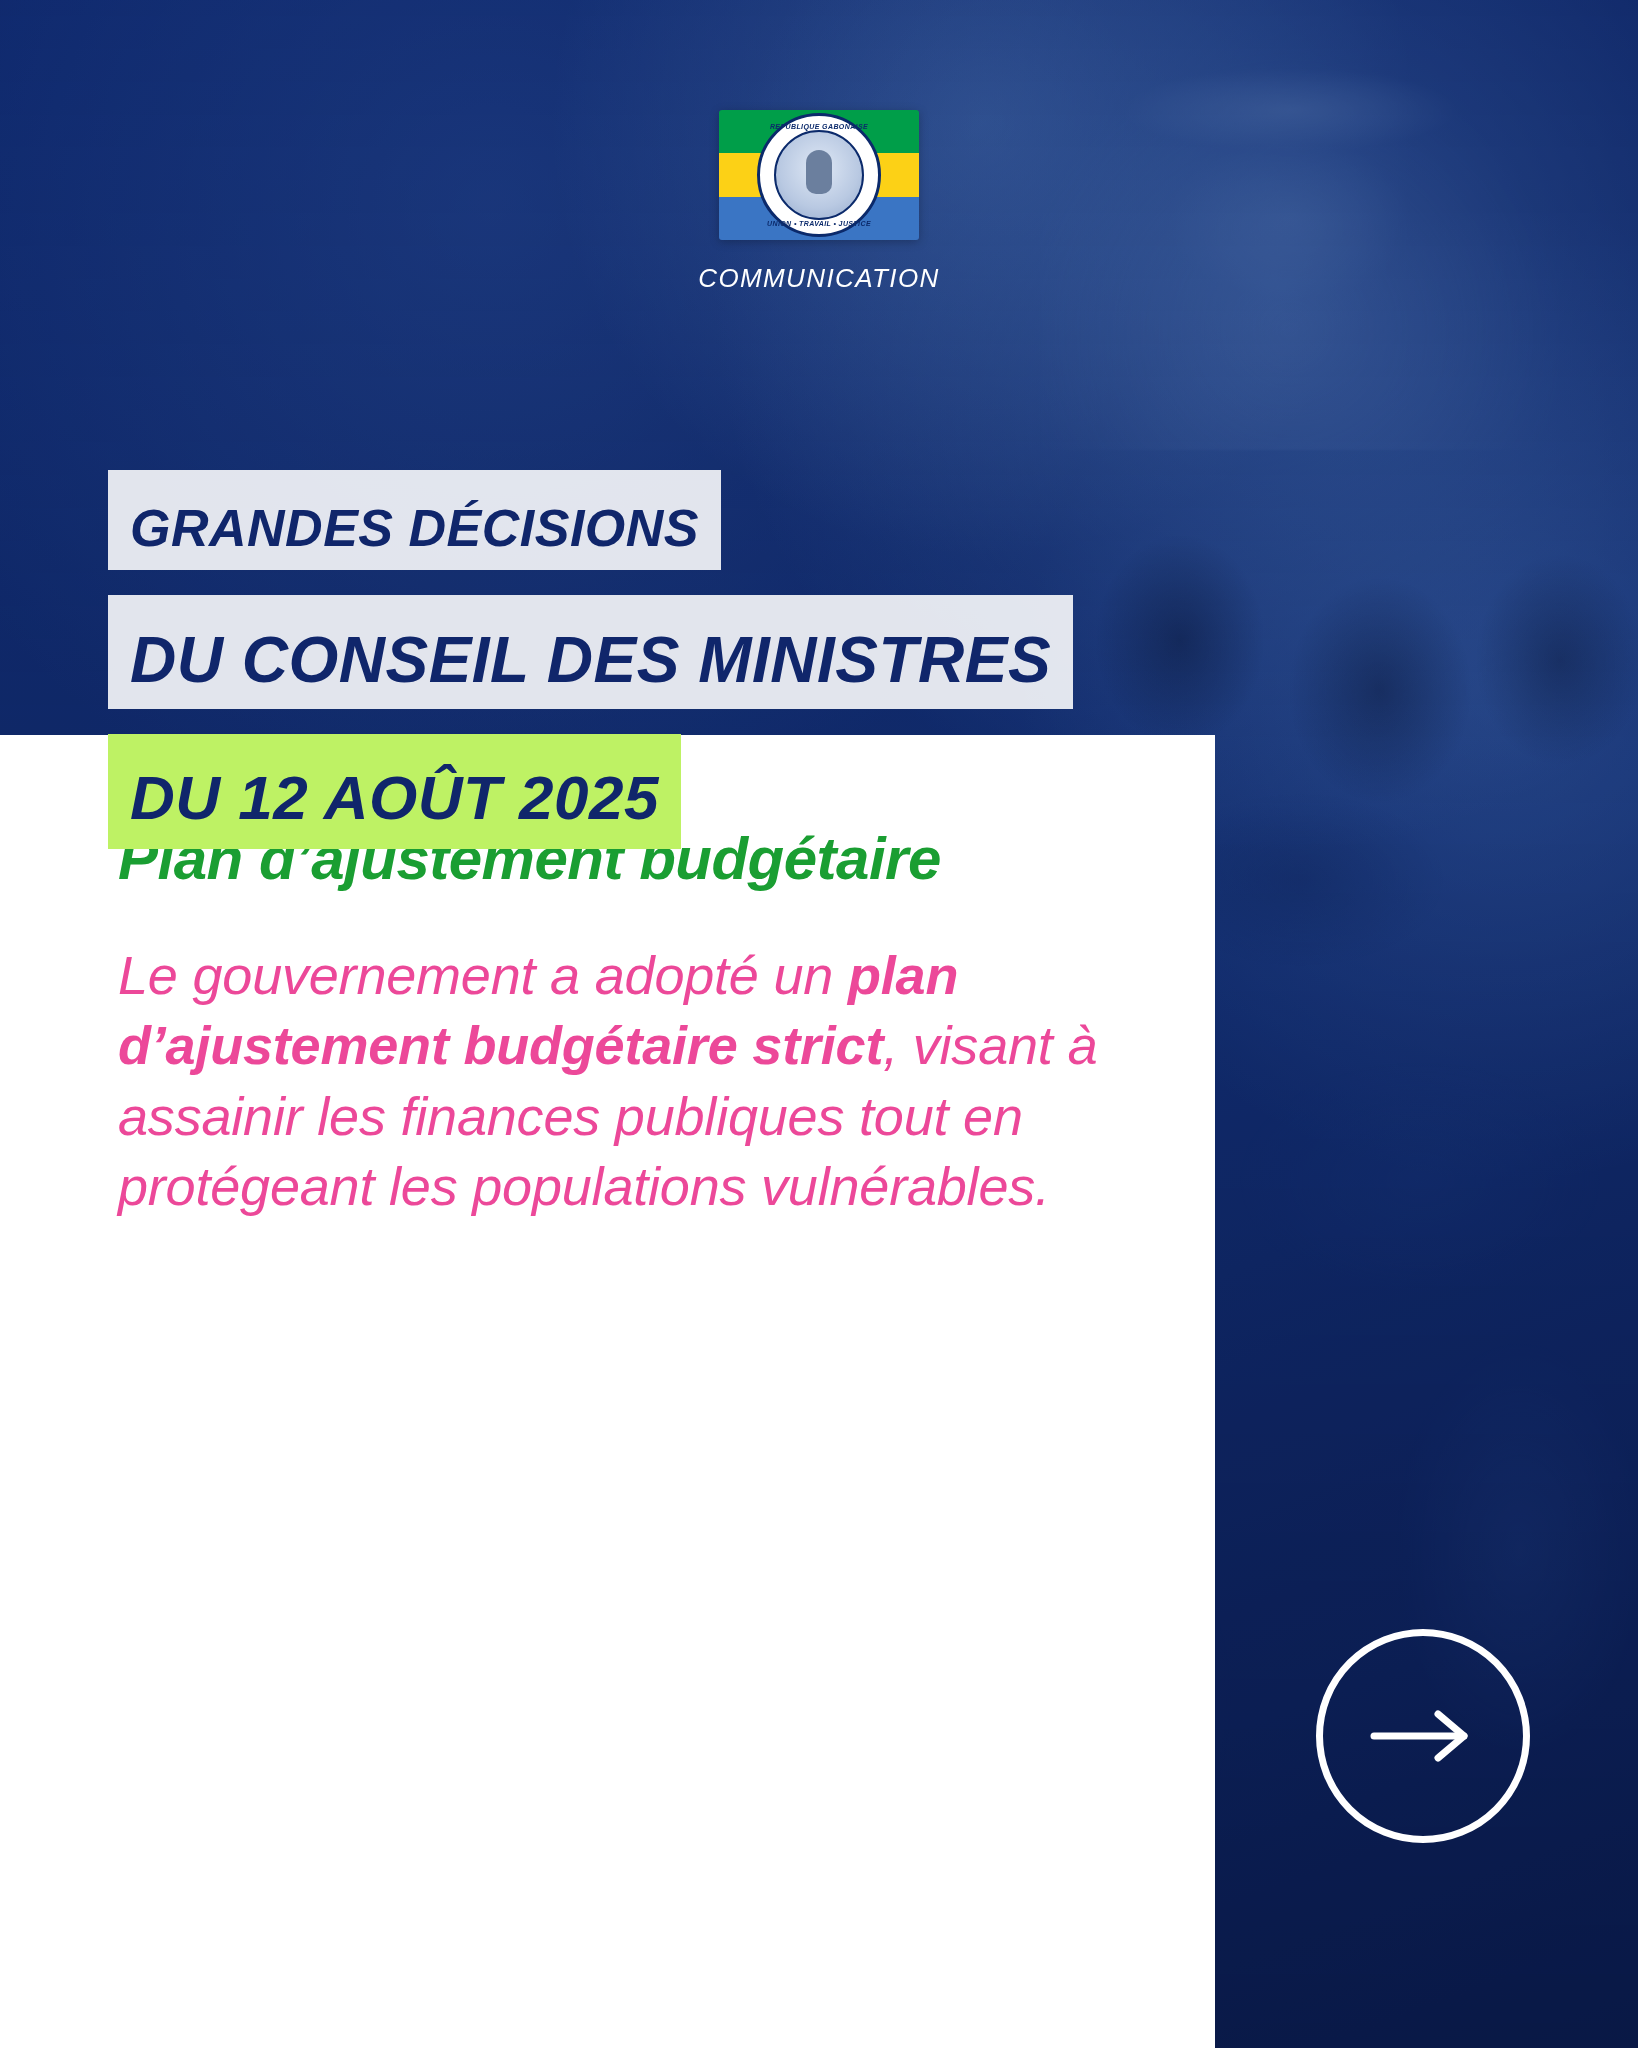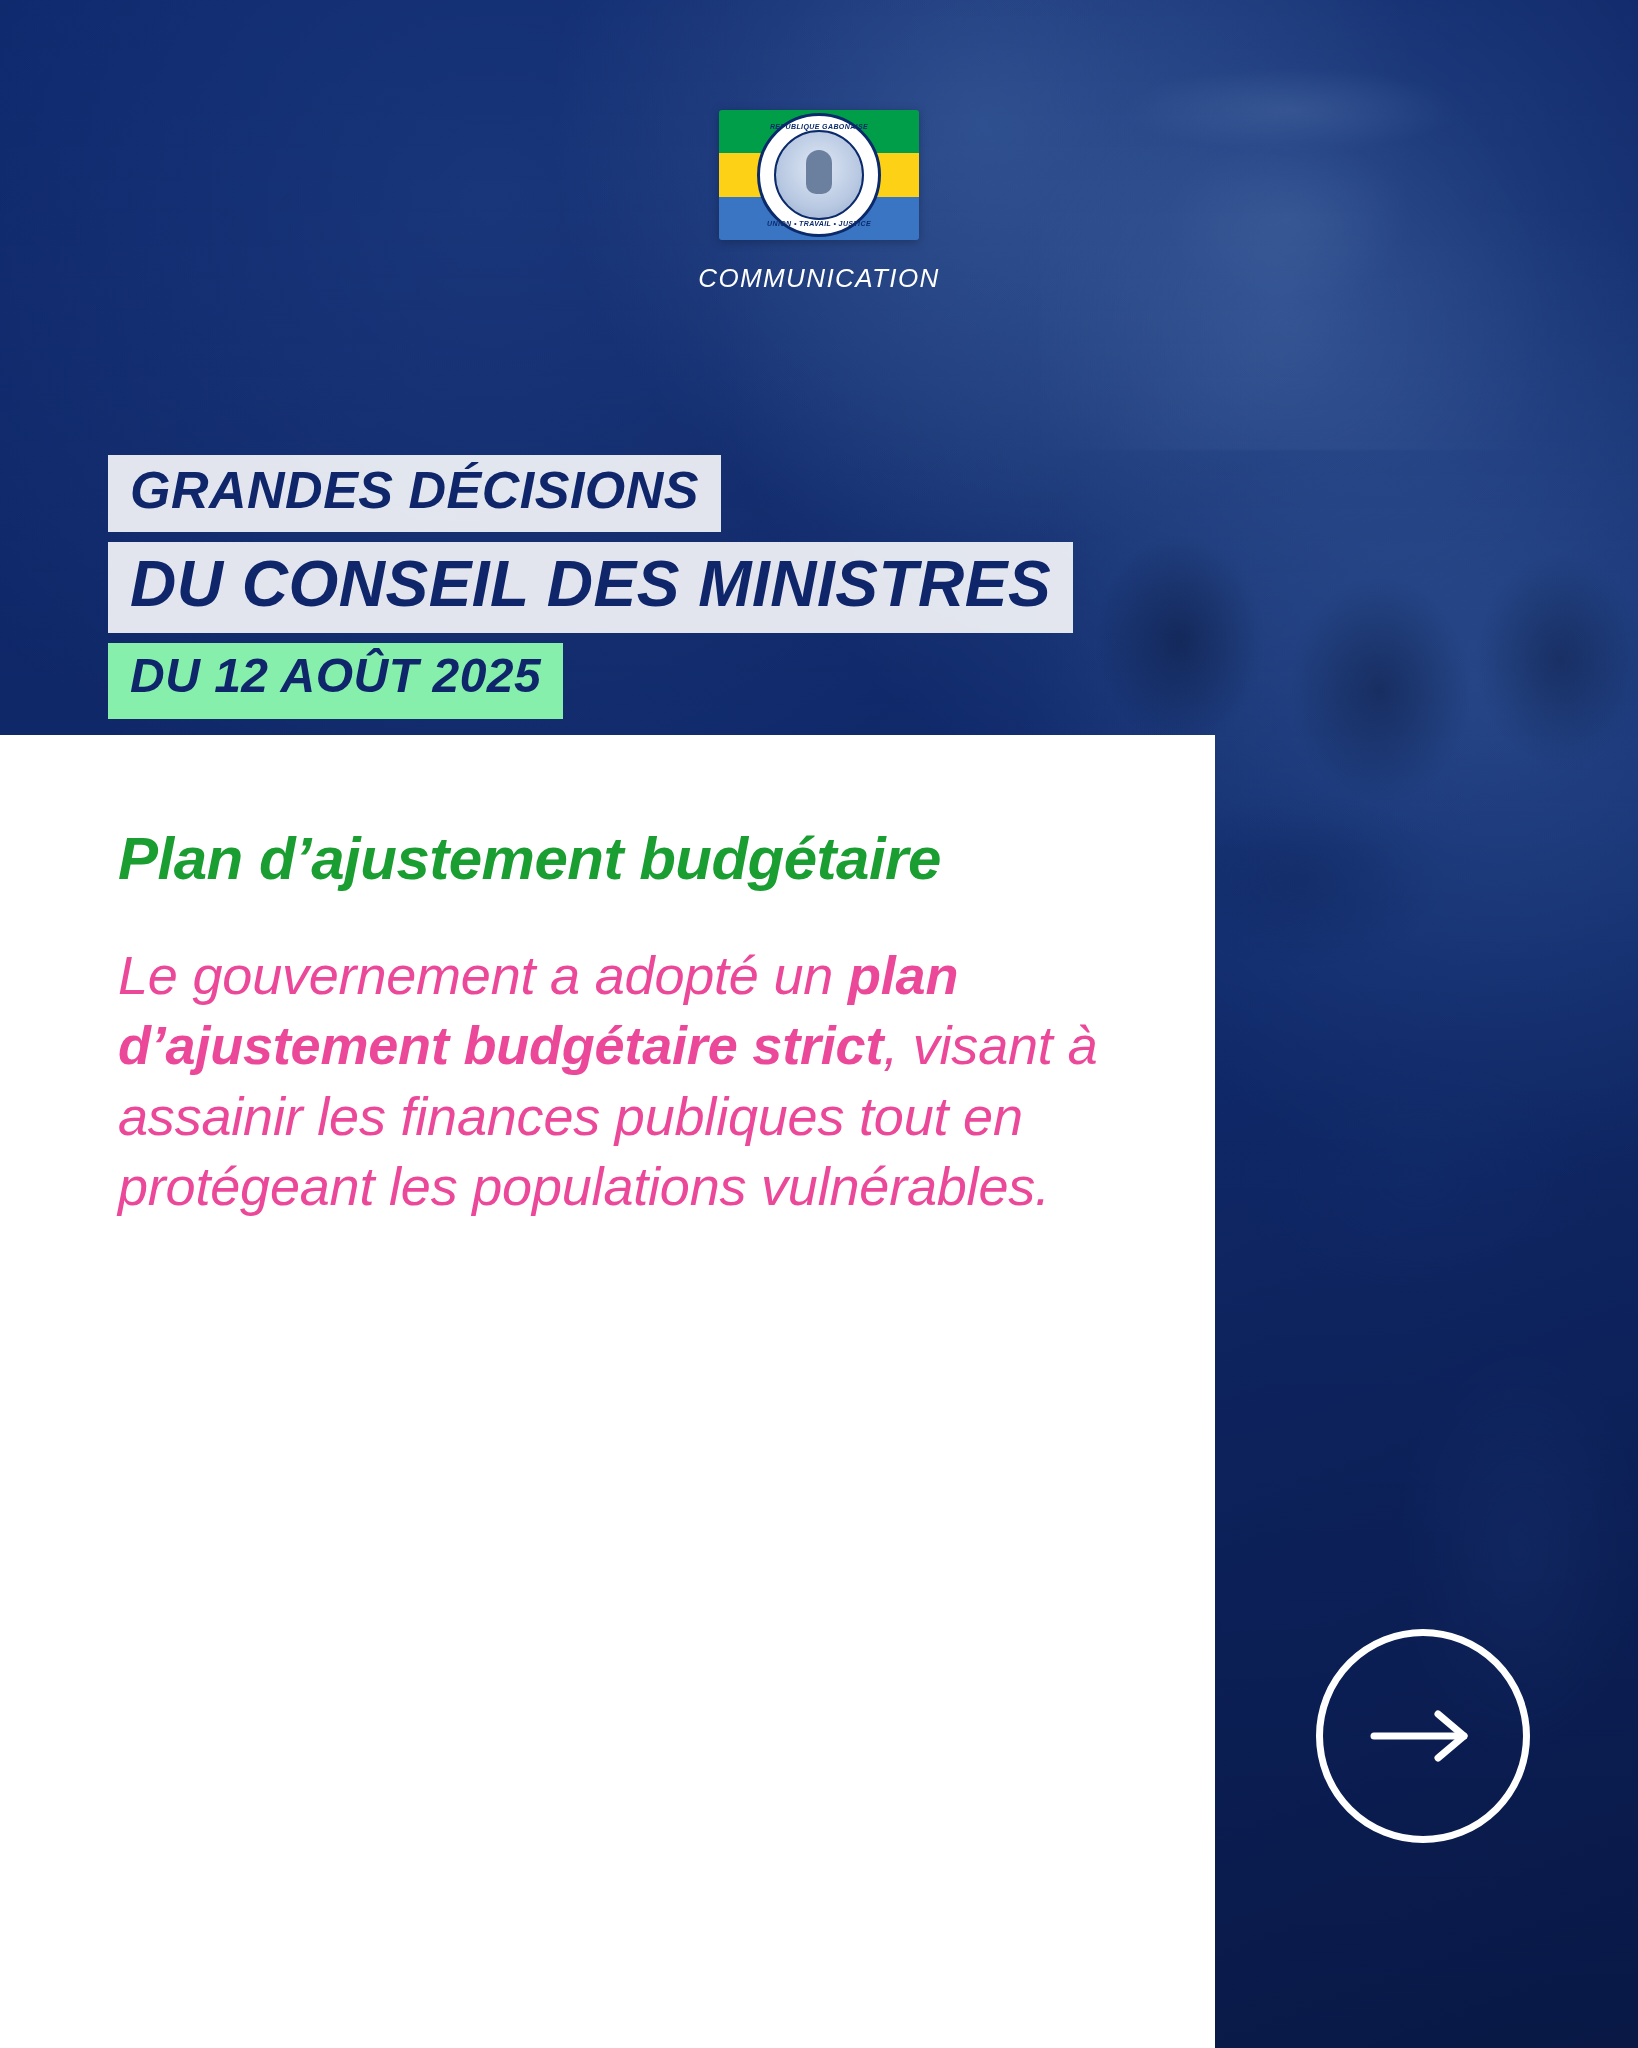--- a/index.html
+++ b/index.html
@@ -141,26 +141,27 @@
     top: 455px;
     z-index: 6;
   }
   .title-line {
     display: inline-block;
     background: rgba(255,255,255,0.88);
     color: #10266b;
     font-weight: bold;
     font-size: 53px;
     letter-spacing: .5px;
-    padding: 5px 22px 12px 22px;
+    padding: 28px 22px 12px 22px;
     margin-bottom: 10px;
+    margin-top: 15px;
   }
   .title-line.l3 {
-    font-size: 48px;
-    background: #86efac;
+    font-size: 62px;
+    background: #bef264;
     padding-bottom: 16px;
   }
   .title-line.l1 { font-size: 52px; }
   .title-line.l2 { font-size: 64px; }
 
   
   .card {
     position: absolute;
     left: 0;
     top: 735px;

